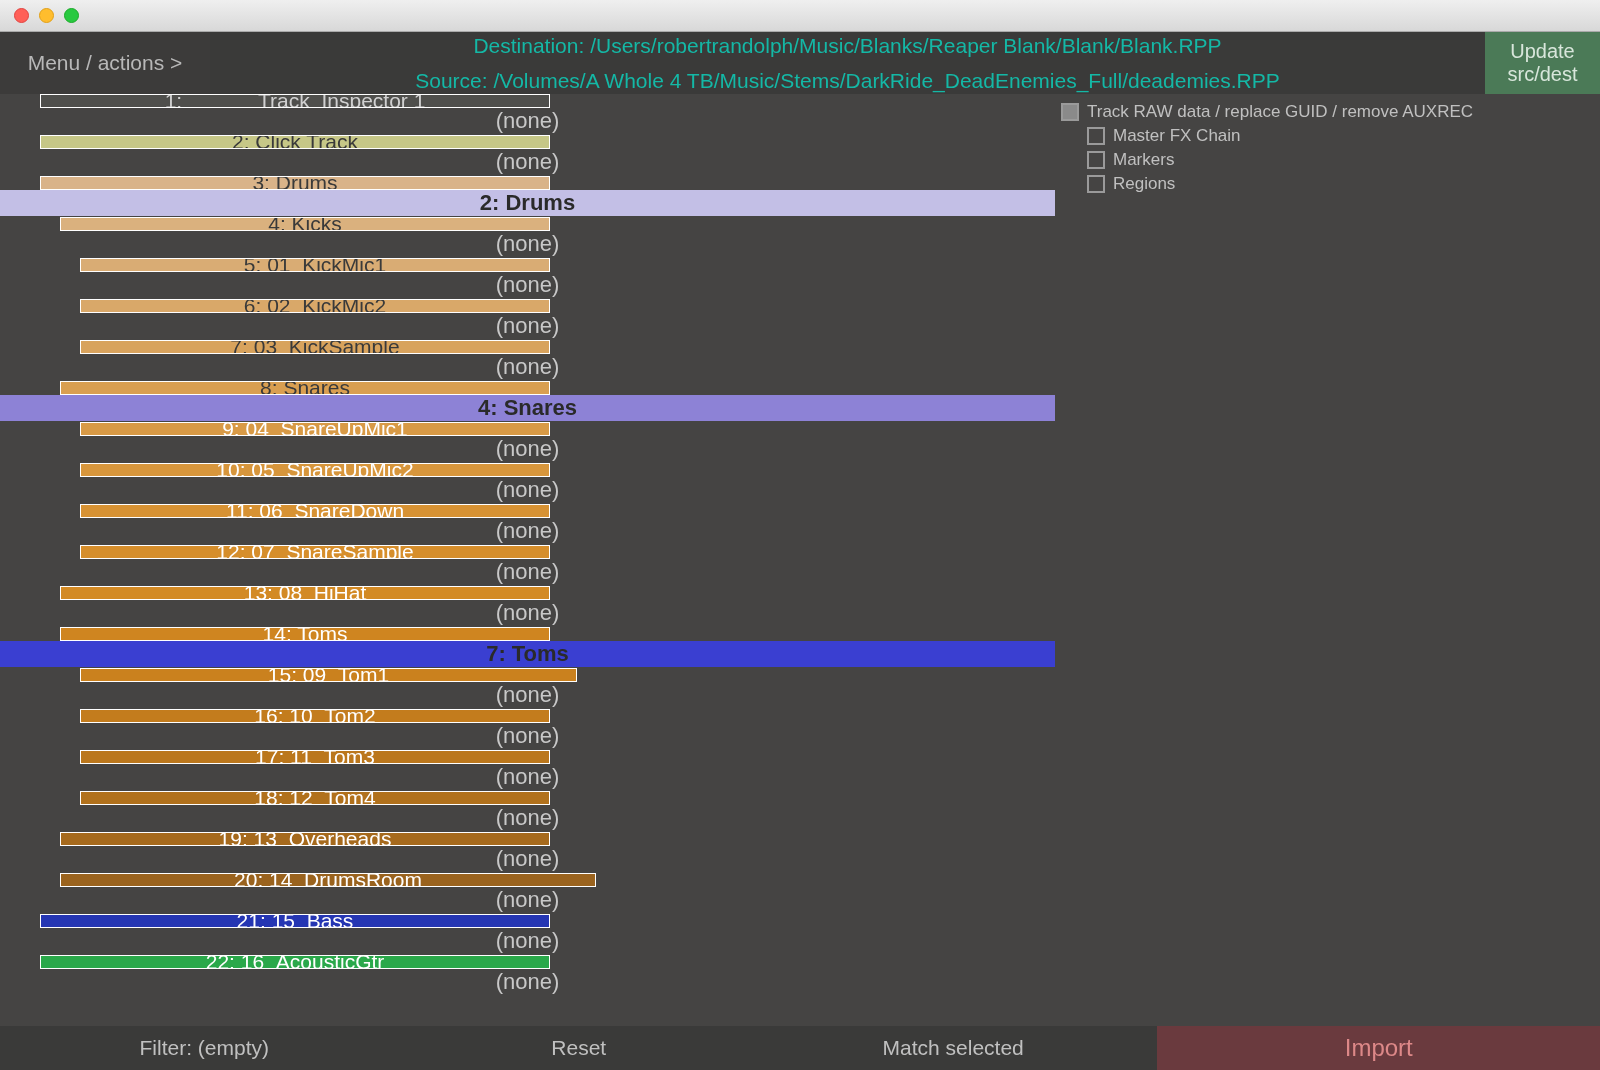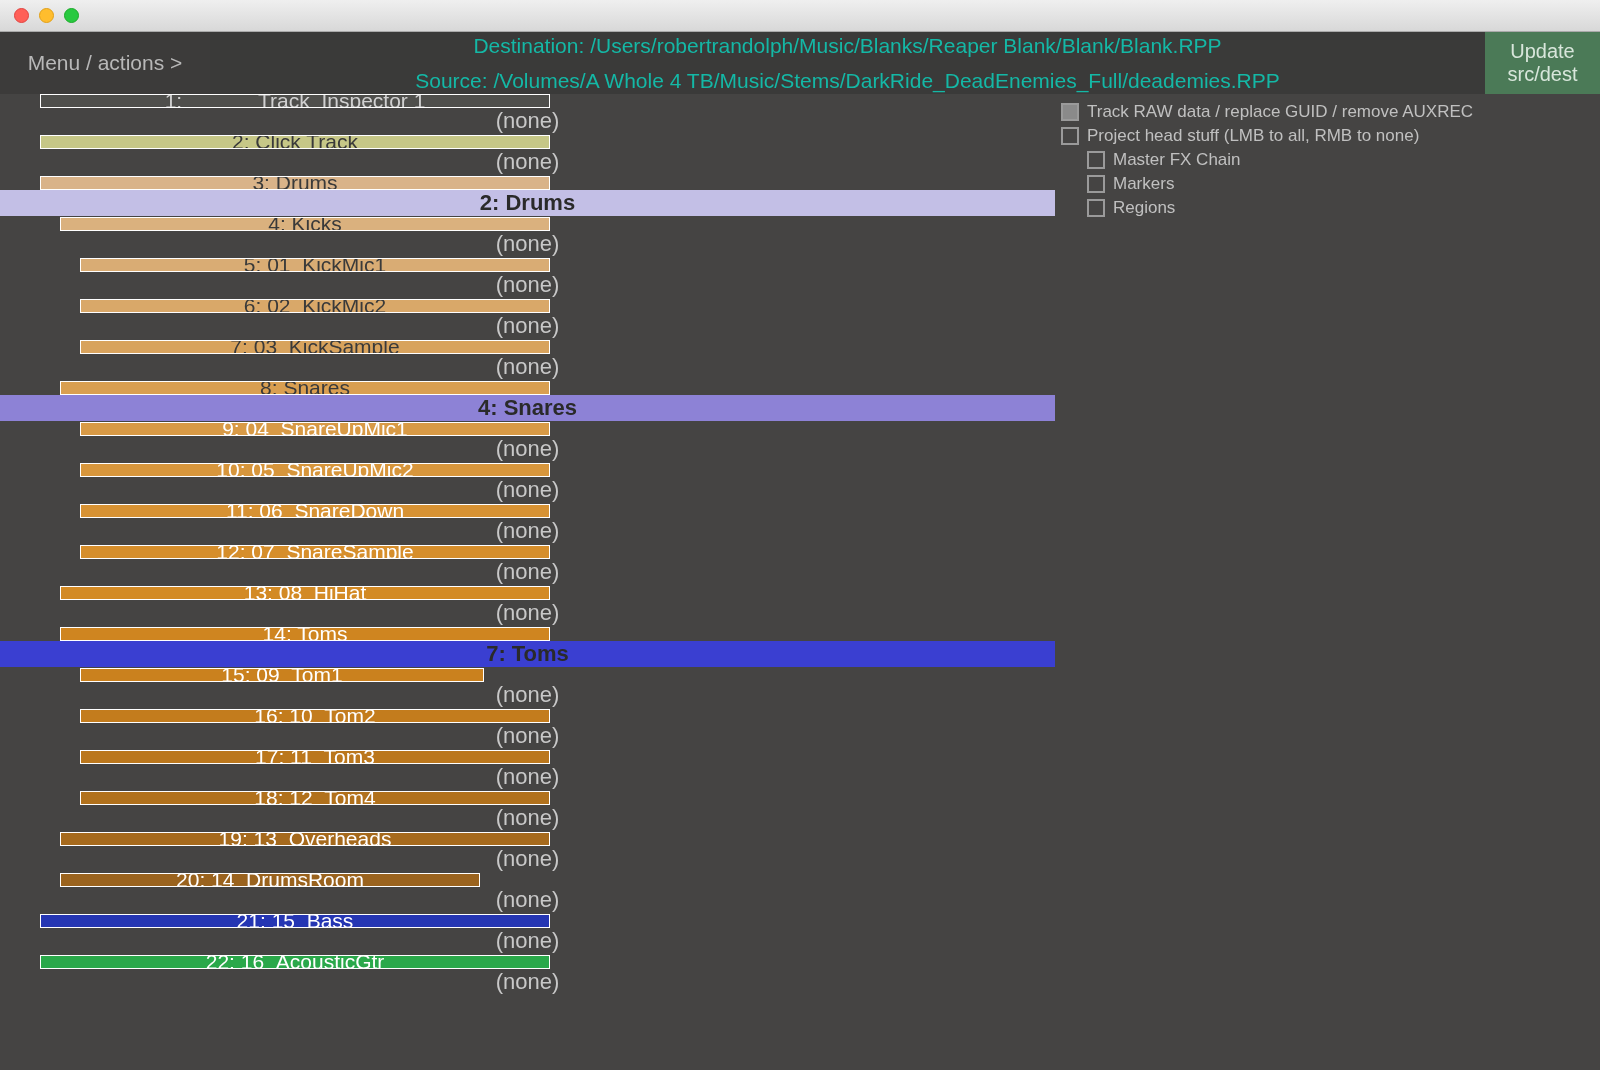--- a/index.html
+++ b/index.html
@@ -244,70 +244,72 @@
         </div>
         <div class="row">
           <div class="src-cell" style="margin-left: 60px; width: 490px; background: rgb(211, 138, 36); color: rgb(255, 255, 255);">13: 08_HiHat</div>
           <div class="dest-cell">(none)</div>
         </div>
         <div class="row">
           <div class="src-cell" style="margin-left: 60px; width: 490px; background: rgb(207, 133, 32); color: rgb(255, 255, 255);">14: Toms</div>
           <div class="dest-cell match" style="background: rgb(58, 63, 209); color: rgb(42, 42, 42);">7: Toms</div>
         </div>
         <div class="row">
-          <div class="src-cell" style="margin-left: 80px; width: 404px; background: rgb(202, 129, 30); color: rgb(255, 255, 255);">15: 09_Tom1</div>
+          <div class="src-cell" style="margin-left: 80px; width: 497px; background: rgb(202, 129, 30); color: rgb(255, 255, 255);">15: 09_Tom1</div>
           <div class="dest-cell">(none)</div>
         </div>
         <div class="row">
           <div class="src-cell" style="margin-left: 80px; width: 470px; background: rgb(195, 124, 29); color: rgb(255, 255, 255);">16: 10_Tom2</div>
           <div class="dest-cell">(none)</div>
         </div>
         <div class="row">
           <div class="src-cell" style="margin-left: 80px; width: 470px; background: rgb(187, 119, 28); color: rgb(255, 255, 255);">17: 11_Tom3</div>
           <div class="dest-cell">(none)</div>
         </div>
         <div class="row">
           <div class="src-cell" style="margin-left: 80px; width: 470px; background: rgb(177, 113, 28); color: rgb(255, 255, 255);">18: 12_Tom4</div>
           <div class="dest-cell">(none)</div>
         </div>
         <div class="row">
           <div class="src-cell" style="margin-left: 60px; width: 490px; background: rgb(166, 106, 29); color: rgb(255, 255, 255);">19: 13_Overheads</div>
           <div class="dest-cell">(none)</div>
         </div>
         <div class="row">
-          <div class="src-cell" style="margin-left: 60px; width: 420px; background: rgb(154, 99, 30); color: rgb(255, 255, 255);">20: 14_DrumsRoom</div>
+          <div class="src-cell" style="margin-left: 60px; width: 536px; background: rgb(154, 99, 30); color: rgb(255, 255, 255);">20: 14_DrumsRoom</div>
           <div class="dest-cell">(none)</div>
         </div>
         <div class="row">
           <div class="src-cell" style="margin-left: 40px; width: 510px; background: rgb(37, 54, 179); color: rgb(255, 255, 255);">21: 15_Bass</div>
           <div class="dest-cell">(none)</div>
         </div>
         <div class="row">
           <div class="src-cell" style="margin-left: 40px; width: 510px; background: rgb(42, 168, 74); color: rgb(255, 255, 255);">22: 16_AcousticGtr</div>
           <div class="dest-cell">(none)</div>
         </div>
       </div>
     <div class="options-pane">
       <div class="opt-row">
         <div class="chk checked"></div>
         <span>Track RAW data / replace GUID / remove AUXREC</span>
       </div>
-      <div class="opt-row">
-        <div class="chk"></div>
-        <span>Project head stuff (LMB to all, RMB to none)</span>
-      </div>
       <div class="opt-row indent">
         <div class="chk"></div>
         <span>Master FX Chain</span>
       </div>
       <div class="opt-row indent">
         <div class="chk"></div>
         <span>Markers</span>
       </div>
       <div class="opt-row indent">
         <div class="chk"></div>
         <span>Regions</span>
       </div>
     </div>
   </div>
 
+  <div class="footer">
+    <div class="f-filter">Filter: (empty)</div>
+    <div class="f-reset">Reset</div>
+    <div class="f-match">Match selected</div>
+    <div class="f-import">Import</div>
+  </div>
 
 </div>
 
 </body></html>

